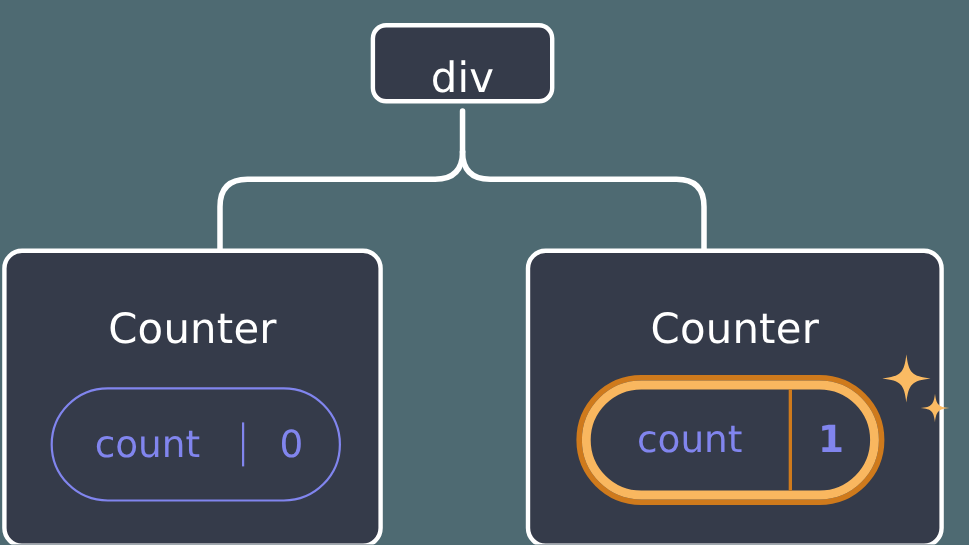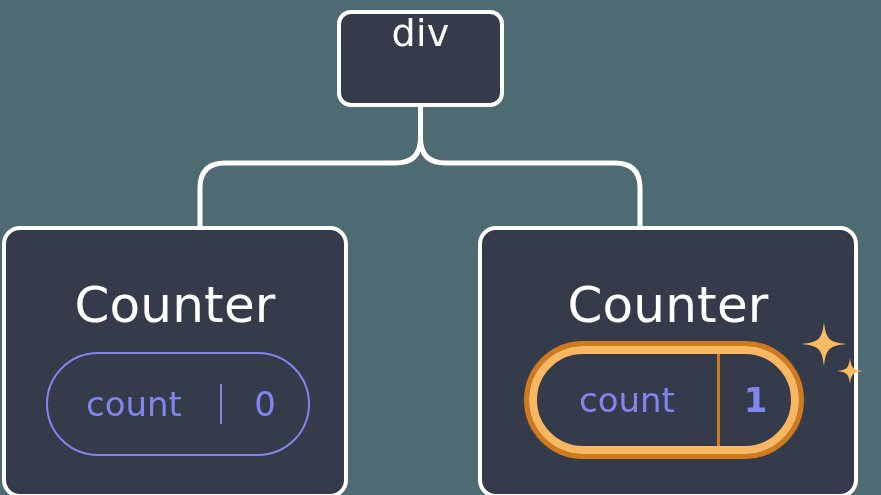--- a/index.html
+++ b/index.html
@@ -33,24 +33,24 @@
     box-sizing: border-box;
     background: #353b4a;
     border: 4px solid #ffffff;
     border-radius: 16px;
     display: flex;
     flex-direction: column;
     align-items: center;
   }
   #node-div {
     left: 337px;
-    top: 10px;
+    top: 21px;
     width: 167px;
-    height: 97px;
-    justify-content: flex-start;
+    height: 73px;
+    justify-content: flex-end;
     border-radius: 14px;
   }
   #node-div .node-title {
     font-size: 38px;
     line-height: 1;
     color: #ffffff;
     letter-spacing: 0.2px;
   }
 
   #node-counter-left {
@@ -62,21 +62,21 @@
   }
   #node-counter-right {
     left: 478px;
     top: 226px;
     width: 380px;
     height: 272px;
     border-radius: 18px;
   }
 
   .node-title {
-    font-size: 50px;
+    font-size: 38px;
     line-height: 1;
     color: #ffffff;
     margin-top: 50px;
     letter-spacing: 0.2px;
     white-space: nowrap;
   }
 
   
   .state-pill {
     position: absolute;

